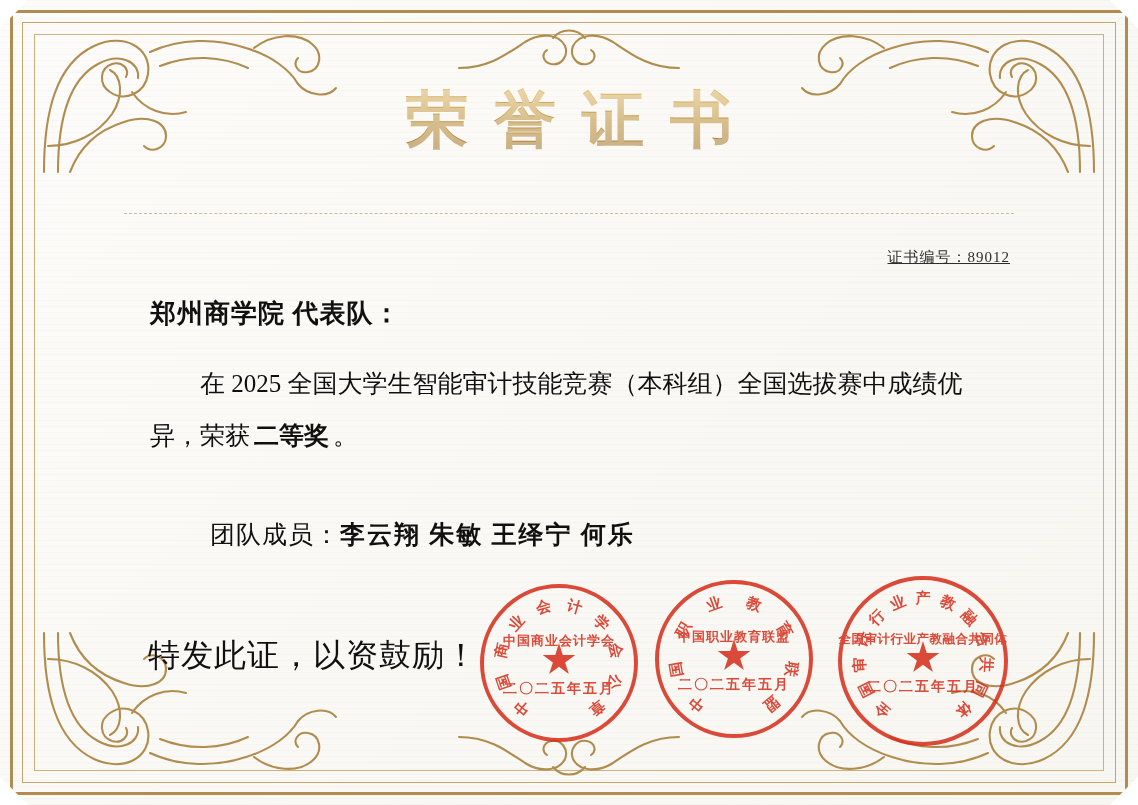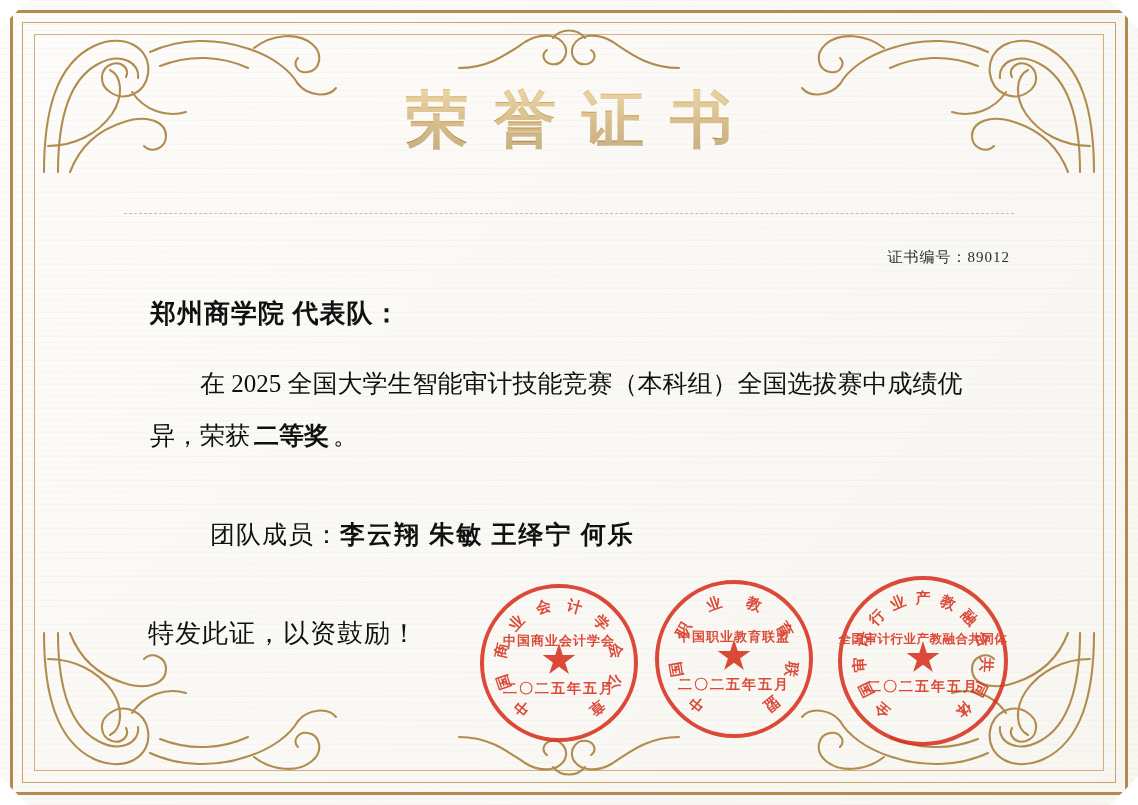--- a/index.html
+++ b/index.html
@@ -114,20 +114,21 @@
 
   
   .serial {
     position: absolute;
     top: 248px;
     right: 128px;
     font-size: 15px;
     color: #2d2d2d;
     letter-spacing: 1px;
     font-family: "Liberation Serif", serif;
+    text-decoration: underline;
   }
   .recipient {
     position: absolute;
     top: 296px;
     left: 150px;
     font-size: 26px;
     font-weight: bold;
     color: #101010;
     letter-spacing: 1px;
   }
@@ -150,23 +151,23 @@
     left: 210px;
     font-size: 25px;
     color: #101010;
     letter-spacing: 1px;
   }
   .field .fname { font-weight: bold; letter-spacing: 2px; }
   .field-teachers { top: 470px; }
   .field-members  { top: 518px; }
   .closing {
     position: absolute;
-    top: 616px;
+    top: 634px;
     left: 148px;
-    font-size: 26px;
+    font-size: 32px;
     color: #101010;
     letter-spacing: 1px;
   }
 
   
   .seals {
     position: absolute;
     top: 576px;
     left: 470px;
     width: 620px;

